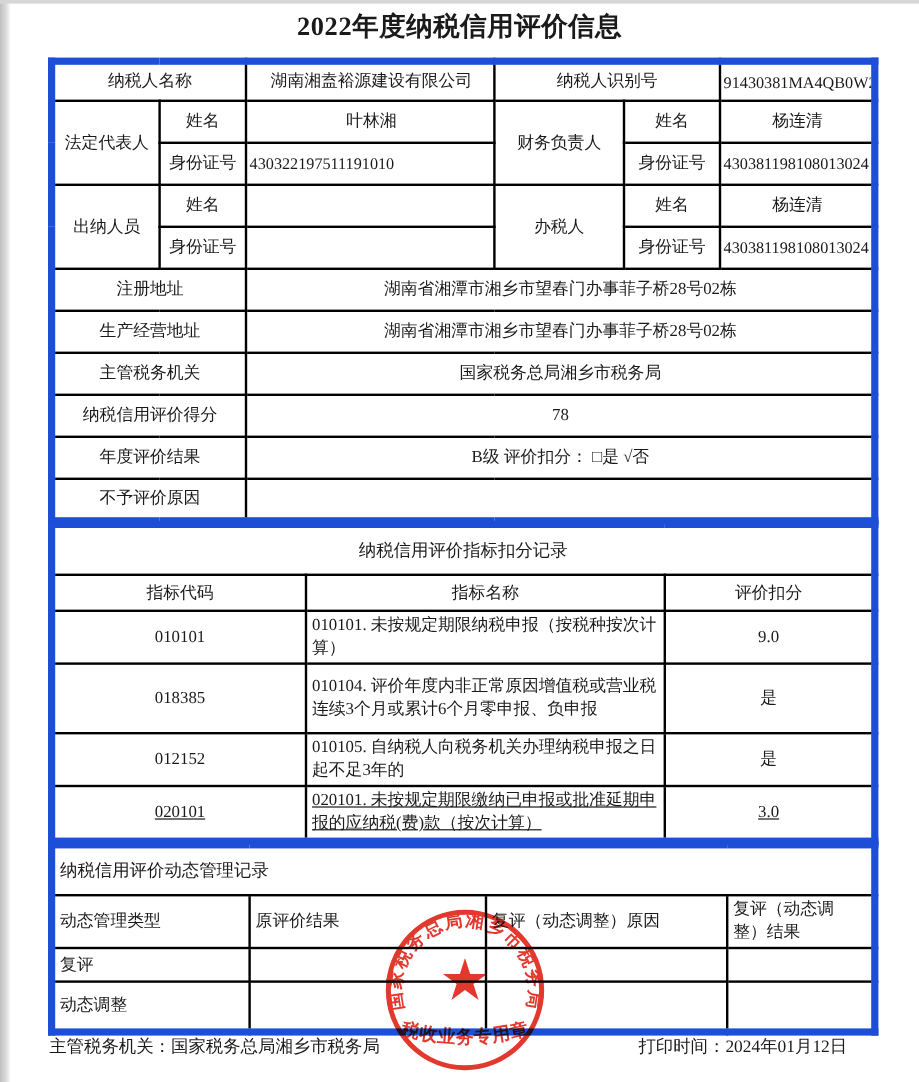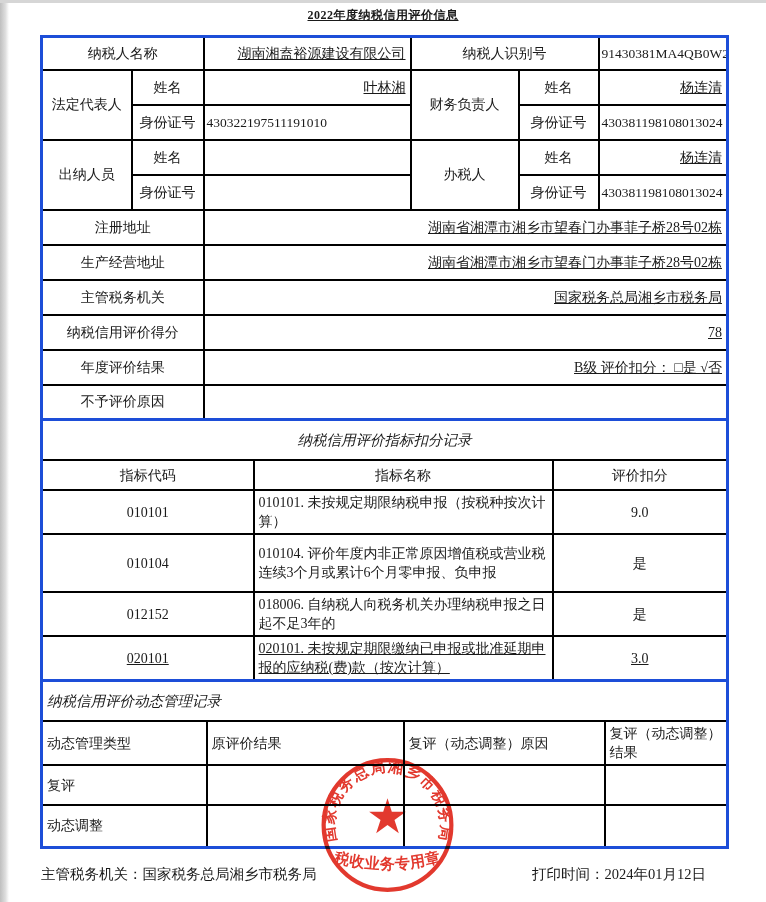--- a/index.html
+++ b/index.html
@@ -3,44 +3,44 @@
 <meta charset="utf-8">
 <style>
   html,body{margin:0;padding:0;}
   body{
     width:766px;height:902px;background:#ffffff;position:relative;overflow:hidden;
     font-family:"Liberation Serif","DejaVu Serif",serif;color:#1a1a1a;
   }
   .edge-left{position:absolute;left:0;top:0;width:9px;height:902px;
     background:linear-gradient(to right,#bfbfbf,#dedede 60%,#ffffff);}
   .edge-top{position:absolute;left:0;top:0;width:766px;height:3px;background:#d6d6d6;}
-  .title{margin:7px 0 0 0;text-align:center;font-size:12px;font-weight:bold;letter-spacing:0.5px;text-decoration:underline;}
+  .title{margin:7px 0 0 0;text-align:center;font-size:22px;font-weight:bold;letter-spacing:0.5px;}
   table{border-collapse:collapse;table-layout:fixed;margin-left:40px;width:686px;
-    border:3px solid #1d4ed8;}
+    border:6px solid #1d4ed8;}
   table + table{margin-top:-3px;}
   .t1{margin-top:11px;}
   td{border:2px solid #000;font-size:14px;padding:2px 4px;vertical-align:middle;
     line-height:19px;overflow:hidden;}
   td.lbl{text-align:center;}
-  td.val{text-align:right;padding-left:6px;text-decoration:underline;}
+  td.val{text-align:center;padding-left:6px;}
   td.num{text-align:left;padding-left:2px;padding-right:1px;font-size:13.5px;letter-spacing:0;}
-  td.sect{text-align:center;font-size:14.5px;height:34px;font-style:italic;}
+  td.sect{text-align:center;font-size:14.5px;height:34px;}
   .t1 tr{height:35px;}
   .t1 tr.r1{height:33px;}
   .t2 tr.hd{height:30px;}
   .t2 td.name{text-align:left;}
   .t2 tr.d1{height:40px;}
   .t2 tr.d2{height:58px;}
   .t2 tr.d3{height:38px;}
   .t2 tr.d4{height:40px;text-decoration:underline;}
   .t3 tr.hd{height:33px;}
-  .t3 tr.b1{height:40px;}
+  .t3 tr.b1{height:28px;}
   .t3 tr.b2{height:42px;}
   .t3 td{text-align:left;}
-  .footer{margin:16px 0 0 0;padding:0 60px 0 41px;display:flex;
+  .footer{margin:0 0 0 0;padding:0 60px 0 41px;display:flex;
     justify-content:space-between;font-size:14.5px;align-items:center;}
   .stamp{position:absolute;left:314px;top:751px;width:147px;height:148px;
     mix-blend-mode:multiply;opacity:0.93;pointer-events:none;}
 </style>
 </head>
 <body>
 
 <div class="edge-left"></div>
 <div class="edge-top"></div>
 
@@ -131,27 +131,27 @@
     <td class="lbl">指标代码</td>
     <td class="lbl">指标名称</td>
     <td class="lbl">评价扣分</td>
   </tr>
   <tr class="d1">
     <td class="lbl">010101</td>
     <td class="name">010101. 未按规定期限纳税申报（按税种按次计算）</td>
     <td class="lbl">9.0</td>
   </tr>
   <tr class="d2">
-    <td class="lbl">010104</td>
+    <td class="lbl">018385</td>
     <td class="name">010104. 评价年度内非正常原因增值税或营业税连续3个月或累计6个月零申报、负申报</td>
     <td class="lbl">是</td>
   </tr>
   <tr class="d3">
     <td class="lbl">012152</td>
-    <td class="name">018006. 自纳税人向税务机关办理纳税申报之日起不足3年的</td>
+    <td class="name">010105. 自纳税人向税务机关办理纳税申报之日起不足3年的</td>
     <td class="lbl">是</td>
   </tr>
   <tr class="d4">
     <td class="lbl">020101</td>
     <td class="name">020101. 未按规定期限缴纳已申报或批准延期申报的应纳税(费)款（按次计算）</td>
     <td class="lbl">3.0</td>
   </tr>
 </tbody>
   </table>
 

